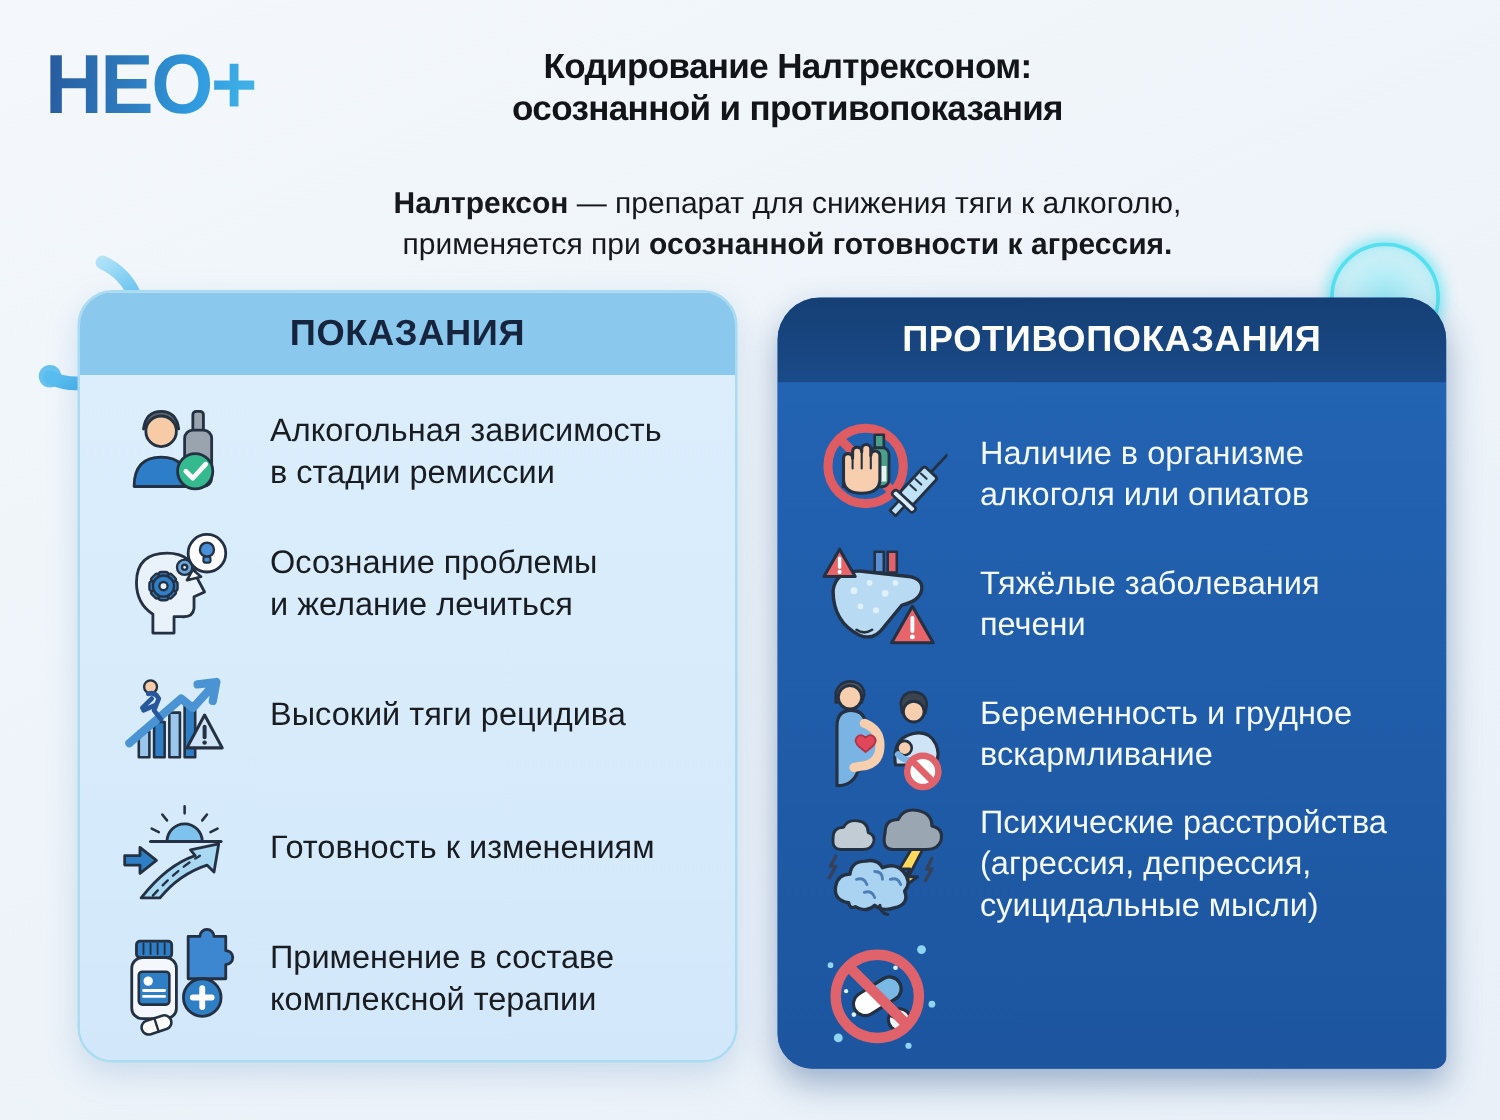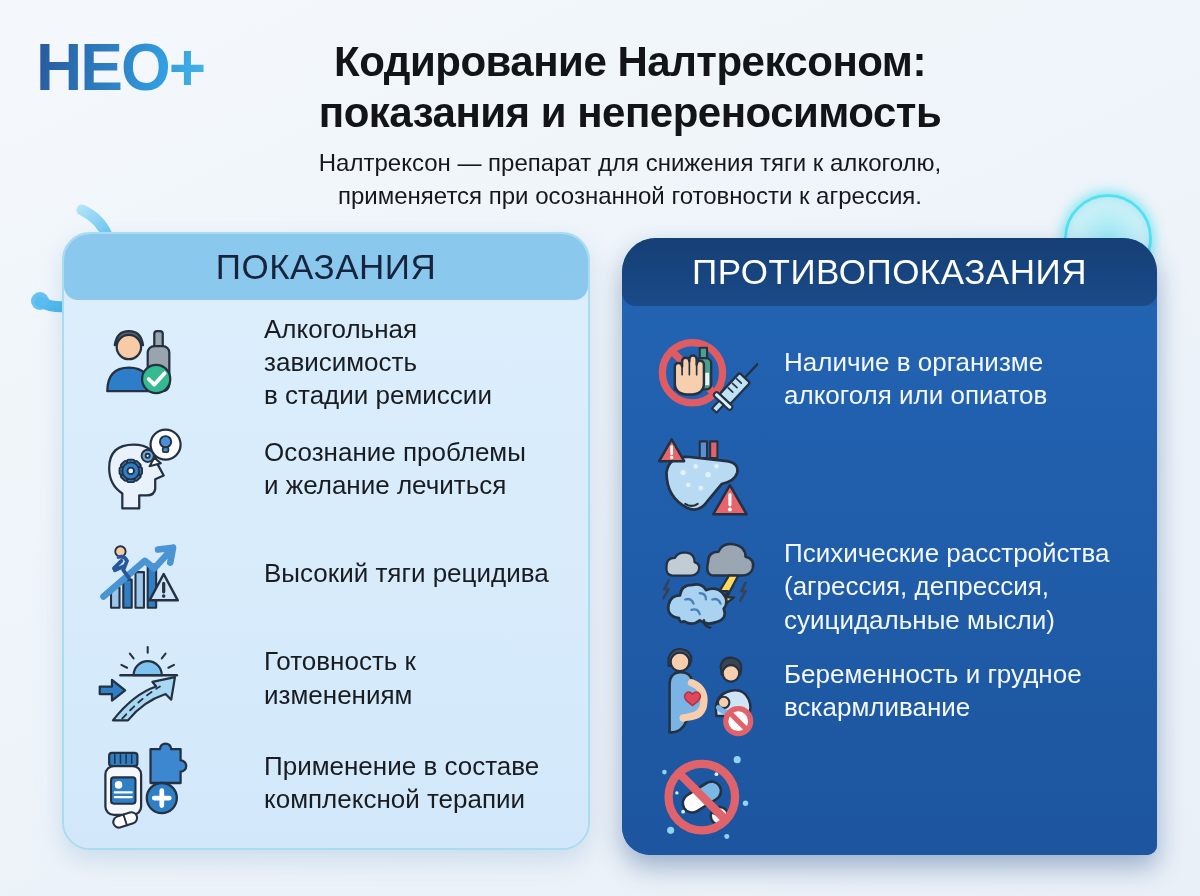--- a/index.html
+++ b/index.html
@@ -14,62 +14,62 @@
   
   .logo{
     position:absolute; left:36px; top:30px;
     font-size:64px; font-weight:800; letter-spacing:-2px;
     background:linear-gradient(100deg,#27589b 0%,#2e7fc2 45%,#2f9ade 70%,#45b5e8 100%);
     -webkit-background-clip:text; background-clip:text; color:transparent;
     transform:scaleY(1.05);
   }
   .title{
     position:absolute; left:150px; right:90px; top:36px;
-    text-align:center; font-size:42px; line-height:1.22; font-weight:800; color:#121418;
+    text-align:center; font-size:28px; line-height:1.22; font-weight:800; color:#121418;
     letter-spacing:-0.5px;
   }
   .subtitle{
     position:absolute; left:150px; right:90px; top:146px;
     text-align:center; font-size:24px; line-height:1.38; color:#16181c;
   }
-  .subtitle b{ font-weight:400; }
+  .subtitle b{ font-weight:700; }
 
   
   .bubble-crescent{ position:absolute; left:16px; top:200px; width:96px; height:120px; }
   .glow-ring{
     position:absolute; left:1052px; top:182px; width:112px; height:112px; border-radius:50%;
     background:radial-gradient(circle at 50% 50%, rgba(94,228,242,.55) 0%, rgba(94,228,242,.22) 45%, rgba(94,228,242,0) 68%);
   }
   .glow-ring::after{
     content:""; position:absolute; inset:12px; border-radius:50%;
     border:3px solid #55e0ef; box-shadow:0 0 14px rgba(85,224,239,.85), inset 0 0 10px rgba(85,224,239,.5);
   }
 
   
   .panel{ position:absolute; border-radius:28px; overflow:hidden; }
   .panel-header{
     height:66px; display:flex; align-items:center; justify-content:center;
-    font-size:35px; font-weight:400; letter-spacing:.5px;border-radius:14px;
+    font-size:29px; font-weight:700; letter-spacing:.5px;
   }
   .panel-body{
     display:flex; flex-direction:column; justify-content:space-evenly;
     padding:4px 24px 8px 28px; height:calc(100% - 66px);
   }
   .row{ display:flex; align-items:center; gap:22px; }
   .icon-box{ flex:0 0 auto; display:flex; align-items:center; justify-content:center; }
   .item-text{ white-space:pre-line; font-size:26px; line-height:1.28; }
 
   .panel-left{
     left:62px; top:232px; width:528px; height:618px;
     border:2px solid #a9dcf1; background:#d9ecfb;
     box-shadow:0 10px 24px rgba(120,160,205,.28);
   }
   .panel-left .panel-header{ background:#8bc8ee; color:#16243d; }
   .panel-left .panel-body{ background:linear-gradient(#dcEEfc,#d2e8fa); }
-  .panel-left .item-text{ color:#191c21;margin-left:48px; }
+  .panel-left .item-text{ color:#191c21; }
   .panel-left .icon-box{ width:102px; height:96px; }
 
   .panel-right{
     left:622px; top:238px; width:535px; height:617px;
     background:#2160ae; box-shadow:0 12px 26px rgba(25,70,130,.38);
     border-radius:34px 34px 10px 28px;
   }
   .panel-right .panel-header{ height:68px; background:linear-gradient(#153f75,#1a4a88); color:#ffffff; }
   .panel-right .panel-body{ height:calc(100% - 68px); background:linear-gradient(#2263b2,#1d559f);justify-content:flex-end; }
   .panel-right .item-text{ color:#f4f8ff; }
@@ -77,21 +77,21 @@
 
   svg{ display:block; }
 </style>
 </head>
 <body>
 
 <div class="canvas">
 
   <div class="logo">НЕО+</div>
 
-  <h1 class="title"><span>Кодирование Налтрексоном:</span><br><span>показания и непереносимость</span></h1>
+  <h1 class="title"><span>Кодирование Налтрексоном:</span><br><span>осознанной и противопоказания</span></h1>
 
   <p class="subtitle"><b>Налтрексон</b><span> — препарат для снижения тяги к алкоголю,</span><br><span>применяется при </span><b>осознанной готовности к агрессия.</b></p>
 
   <svg class="bubble-crescent" viewBox="0 0 96 120">
     <defs>
       <linearGradient id="cres" x1="0" y1="0" x2="0.6" y2="1">
         <stop offset="0" stop-color="#d9f3fd"></stop>
           <stop offset="0.55" stop-color="#6fc8f2"></stop>
           <stop offset="1" stop-color="#2aa7e8"></stop>
       </linearGradient>
@@ -250,37 +250,22 @@
             </g>
             <path d="M30 70 q6 4 12 0" fill="#bfe8d8" stroke="#243142" stroke-width="2"></path>
             <path d="M17 8 l12 21 h-24 z" fill="#e8646b" stroke="#243142" stroke-width="2.4"></path>
             <path d="M17 15 v7" stroke="#ffffff" stroke-width="2.6"></path>
               <circle cx="17" cy="25.5" r="1.6" fill="#ffffff"></circle>
             <path d="M73 52 l16 28 h-32 z" fill="#e8646b" stroke="#243142" stroke-width="2.4"></path>
             <path d="M73 61 v10" stroke="#ffffff" stroke-width="3"></path>
               <circle cx="73" cy="75.5" r="1.9" fill="#ffffff"></circle>
           </svg>
         </span>
-      </div>
-
-      <div class="row">
-        <span class="icon-box">
-          <svg width="104" height="104" viewBox="0 0 100 100" stroke-linejoin="round" stroke-linecap="round">
-            <path d="M12 30 q0 -8 8 -8 q3 -6 11 -5 q8 1 8 9 q6 2 4 8 q-2 5 -8 5 H18 q-7 0 -6 -9 z" fill="#c2ccd4" stroke="#243142" stroke-width="2.2"></path>
-            <path d="M52 26 q0 -10 10 -10 q4 -9 15 -7 q11 2 11 12 q9 2 7 11 q-2 7 -11 7 H58 q-9 0 -6 -13 z" fill="#9aa6b2" stroke="#243142" stroke-width="2.4"></path>
-            <path d="M72 39 l-9 15 h8 l-10 18 l16 -12 h-7 l11 -21 z" fill="#ffd95c" stroke="#243142" stroke-width="2.2"></path>
-            <path d="M14 44 l-4 8 h4 l-5 9 M88 46 l-4 8 h4 l-5 9" fill="none" stroke="#36425a" stroke-width="2.6"></path>
-            <path d="M24 80 q-12 -2 -10 -13 q2 -9 11 -9 q1 -10 12 -10 q9 -2 13 5 q10 -4 16 3 q7 8 1 15 q4 10 -8 13 q-9 3 -15 -2 q-7 6 -15 1 q-4 2 -5 -3 z" fill="#a9d3f0" stroke="#243142" stroke-width="2.6"></path>
-            <path d="M30 62 q6 -2 8 4 M44 56 q6 0 6 6 M56 62 q6 -2 8 4 M36 72 q6 -2 8 4" fill="none" stroke="#4c7fb5" stroke-width="2.2"></path>
-            <path d="M48 82 q0 6 6 7" fill="none" stroke="#243142" stroke-width="2.4"></path>
-          </svg>
-        </span>
-        <span class="item-text">Психические расстройства
-(агрессия, депрессия,
-суицидальные мысли)</span>
+        <span class="item-text">Тяжёлые заболевания
+печени</span>
       </div>
 
       <div class="row">
         <span class="icon-box">
           <svg width="104" height="104" viewBox="0 0 100 100" stroke-linejoin="round" stroke-linecap="round">
             <path d="M14 18 q4 -10 14 -8 q8 2 8 10 l-2 6 l-20 0 z" fill="#4b5563" stroke="#243142" stroke-width="2"></path>
             <circle cx="25" cy="22" r="9" fill="#f8cfae" stroke="#243142" stroke-width="2.2"></circle>
             <path d="M15 90 V44 q0 -12 11 -12 q9 0 11 9 q14 6 13 21 q-1 13 -16 15 l-3 2 q-4 11 -16 11 z" fill="#7ab4e4" stroke="#243142" stroke-width="2.4"></path>
             <path d="M36 42 q13 5 12 19 q-1 13 -15 14 l-5 1" fill="none" stroke="#f8cfae" stroke-width="7"></path>
             <path d="M37 53 q4 -4 7 0 q2 3 -2 7 l-5 4 l-5 -4 q-4 -4 -2 -7 q3 -4 7 0 z" fill="#e0475a" stroke="#b23345" stroke-width="1.4"></path>
@@ -293,20 +278,37 @@
             <line x1="73" y1="71" x2="89" y2="87" stroke="#e0636b" stroke-width="5"></line>
           </svg>
         </span>
         <span class="item-text">Беременность и грудное
 вскармливание</span>
       </div>
 
       <div class="row">
         <span class="icon-box">
           <svg width="104" height="104" viewBox="0 0 100 100" stroke-linejoin="round" stroke-linecap="round">
+            <path d="M12 30 q0 -8 8 -8 q3 -6 11 -5 q8 1 8 9 q6 2 4 8 q-2 5 -8 5 H18 q-7 0 -6 -9 z" fill="#c2ccd4" stroke="#243142" stroke-width="2.2"></path>
+            <path d="M52 26 q0 -10 10 -10 q4 -9 15 -7 q11 2 11 12 q9 2 7 11 q-2 7 -11 7 H58 q-9 0 -6 -13 z" fill="#9aa6b2" stroke="#243142" stroke-width="2.4"></path>
+            <path d="M72 39 l-9 15 h8 l-10 18 l16 -12 h-7 l11 -21 z" fill="#ffd95c" stroke="#243142" stroke-width="2.2"></path>
+            <path d="M14 44 l-4 8 h4 l-5 9 M88 46 l-4 8 h4 l-5 9" fill="none" stroke="#36425a" stroke-width="2.6"></path>
+            <path d="M24 80 q-12 -2 -10 -13 q2 -9 11 -9 q1 -10 12 -10 q9 -2 13 5 q10 -4 16 3 q7 8 1 15 q4 10 -8 13 q-9 3 -15 -2 q-7 6 -15 1 q-4 2 -5 -3 z" fill="#a9d3f0" stroke="#243142" stroke-width="2.6"></path>
+            <path d="M30 62 q6 -2 8 4 M44 56 q6 0 6 6 M56 62 q6 -2 8 4 M36 72 q6 -2 8 4" fill="none" stroke="#4c7fb5" stroke-width="2.2"></path>
+            <path d="M48 82 q0 6 6 7" fill="none" stroke="#243142" stroke-width="2.4"></path>
+          </svg>
+        </span>
+        <span class="item-text">Психические расстройства
+(агрессия, депрессия,
+суицидальные мысли)</span>
+      </div>
+
+      <div class="row">
+        <span class="icon-box">
+          <svg width="104" height="104" viewBox="0 0 100 100" stroke-linejoin="round" stroke-linecap="round">
             <g fill="#8fd4f2">
               <circle cx="80" cy="16" r="3.4"></circle>
                 <circle cx="88" cy="58" r="2.6"></circle>
                 <circle cx="16" cy="84" r="3.4"></circle>
               <circle cx="10" cy="28" r="2.2"></circle>
                 <circle cx="70" cy="90" r="2.4"></circle>
             </g>
             <g fill="#dff2fc">
               <circle cx="30" cy="34" r="2"></circle>
                 <circle cx="60" cy="30" r="1.8"></circle>

